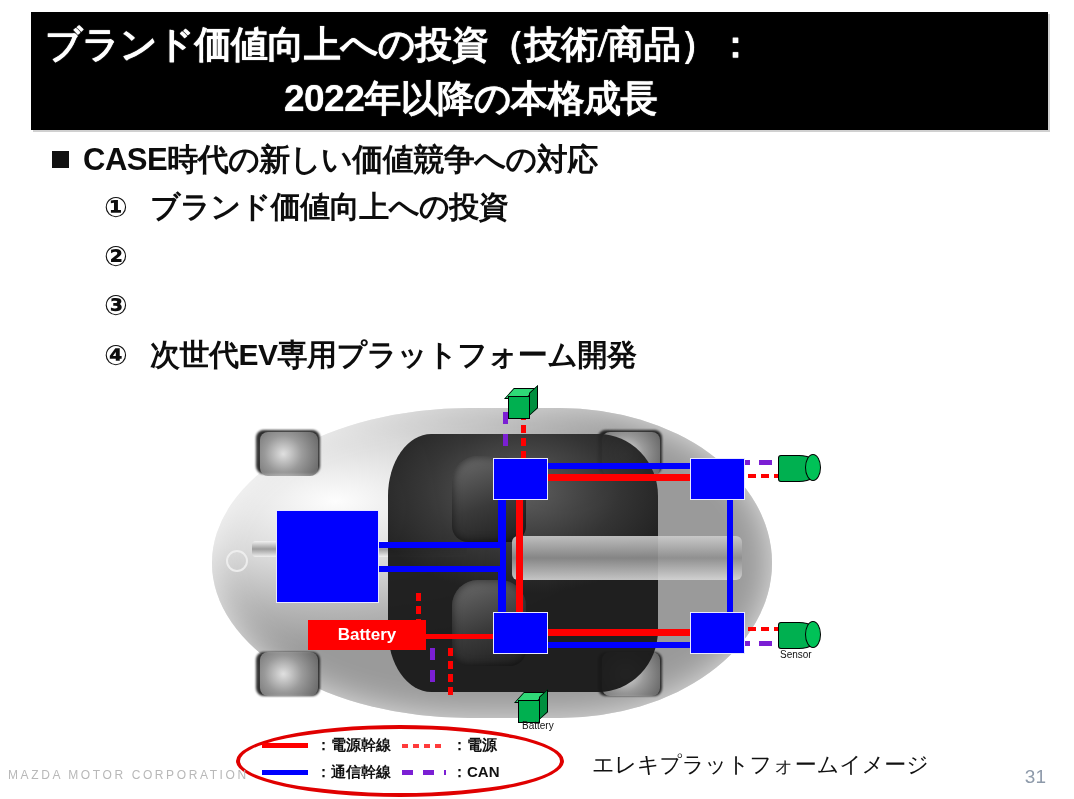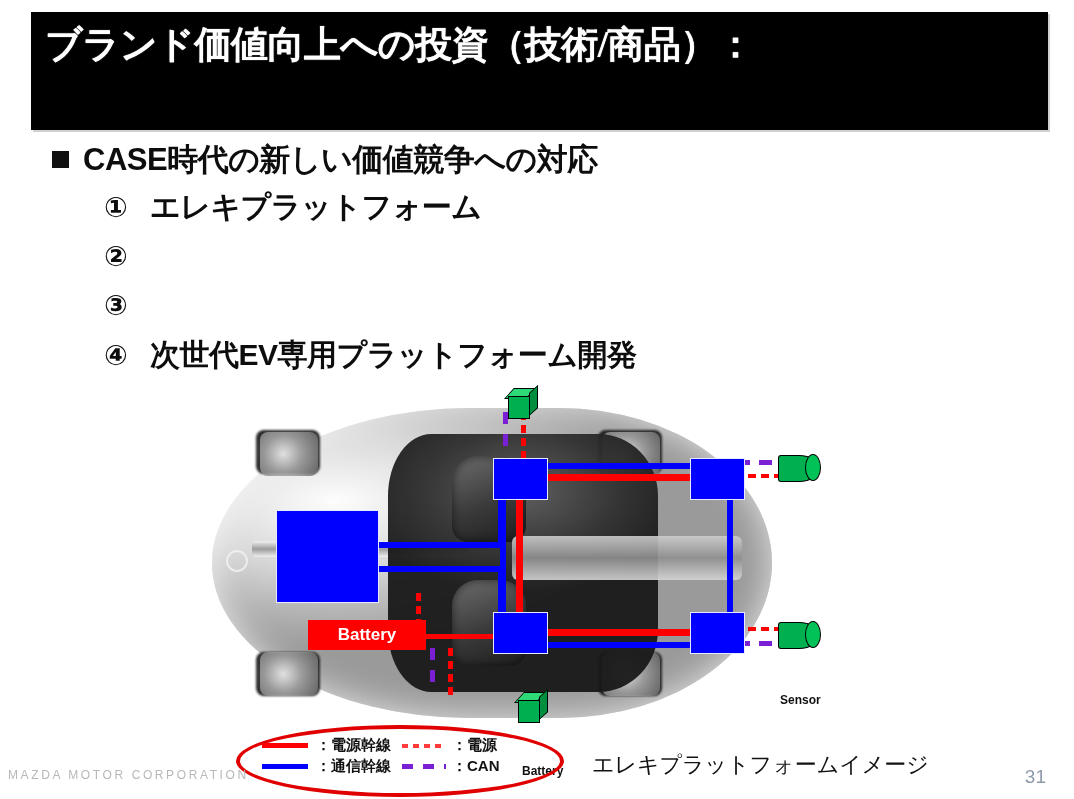--- a/index.html
+++ b/index.html
@@ -252,43 +252,42 @@
   }
   .cube-side {
     position: absolute; left: 21px; top: 1px;
     width: 7px; height: 21px;
     background: #008f3f; border: 1.5px solid #000;
     transform: skewY(-42deg);
   }
 
   .label-black {
     position: absolute;
-    font-size: 12px;
-    font-weight: bold;
+    font-size: 10px;
+    font-weight: normal;
     color: #111111;
     white-space: nowrap;
-    margin-top: 44px;
   }
 
   
   .legend-ellipse {
     position: absolute;
     left: 236px; top: 725px;
     width: 328px; height: 72px;
     border: 4px solid #e00000;
     border-radius: 50%;
     box-sizing: border-box;
   }
   .legend-grid {
     position: absolute;
     left: 262px; top: 736px;
     width: 282px;
     display: grid;
     grid-template-columns: 54px 86px 50px 62px;
-    row-gap: 2px;
+    row-gap: 8px;
     align-items: center;
     font-size: 15px;
     font-weight: bold;
     color: #111111;
   }
   .sw { height: 5px; width: 46px; }
   .sw-red  { background: #ff0000; }
   .sw-blue { background: #0000ff; }
   .sw-red-d {
     height: 4px; width: 44px;
@@ -324,32 +323,33 @@
     right: 28px; top: 766px;
     font-size: 19px;
     color: #8e9aaa;
   }
 </style>
 </head>
 <body>
 
 <div class="title-bar">
   <div class="title-line title-line-1">ブランド価値向上への投資（技術/商品）：</div>
+  <div class="title-line title-line-2">2022年以降の本格成長</div>
 </div>
 
 <div class="bullets">
 
   <div class="bullet-main">
     <span class="bullet-square"></span>
     <span>CASE時代の新しい価値競争への対応</span>
   </div>
 
   <div class="sub-item">
     <span class="sub-num">①</span>
-    <span>エレキプラットフォーム</span>
+    <span>ブランド価値向上への投資</span>
   </div>
 
   <div class="sub-item">
     <span class="sub-num">②</span>
   </div>
 
   <div class="sub-item">
     <span class="sub-num">③</span>
   </div>
 

